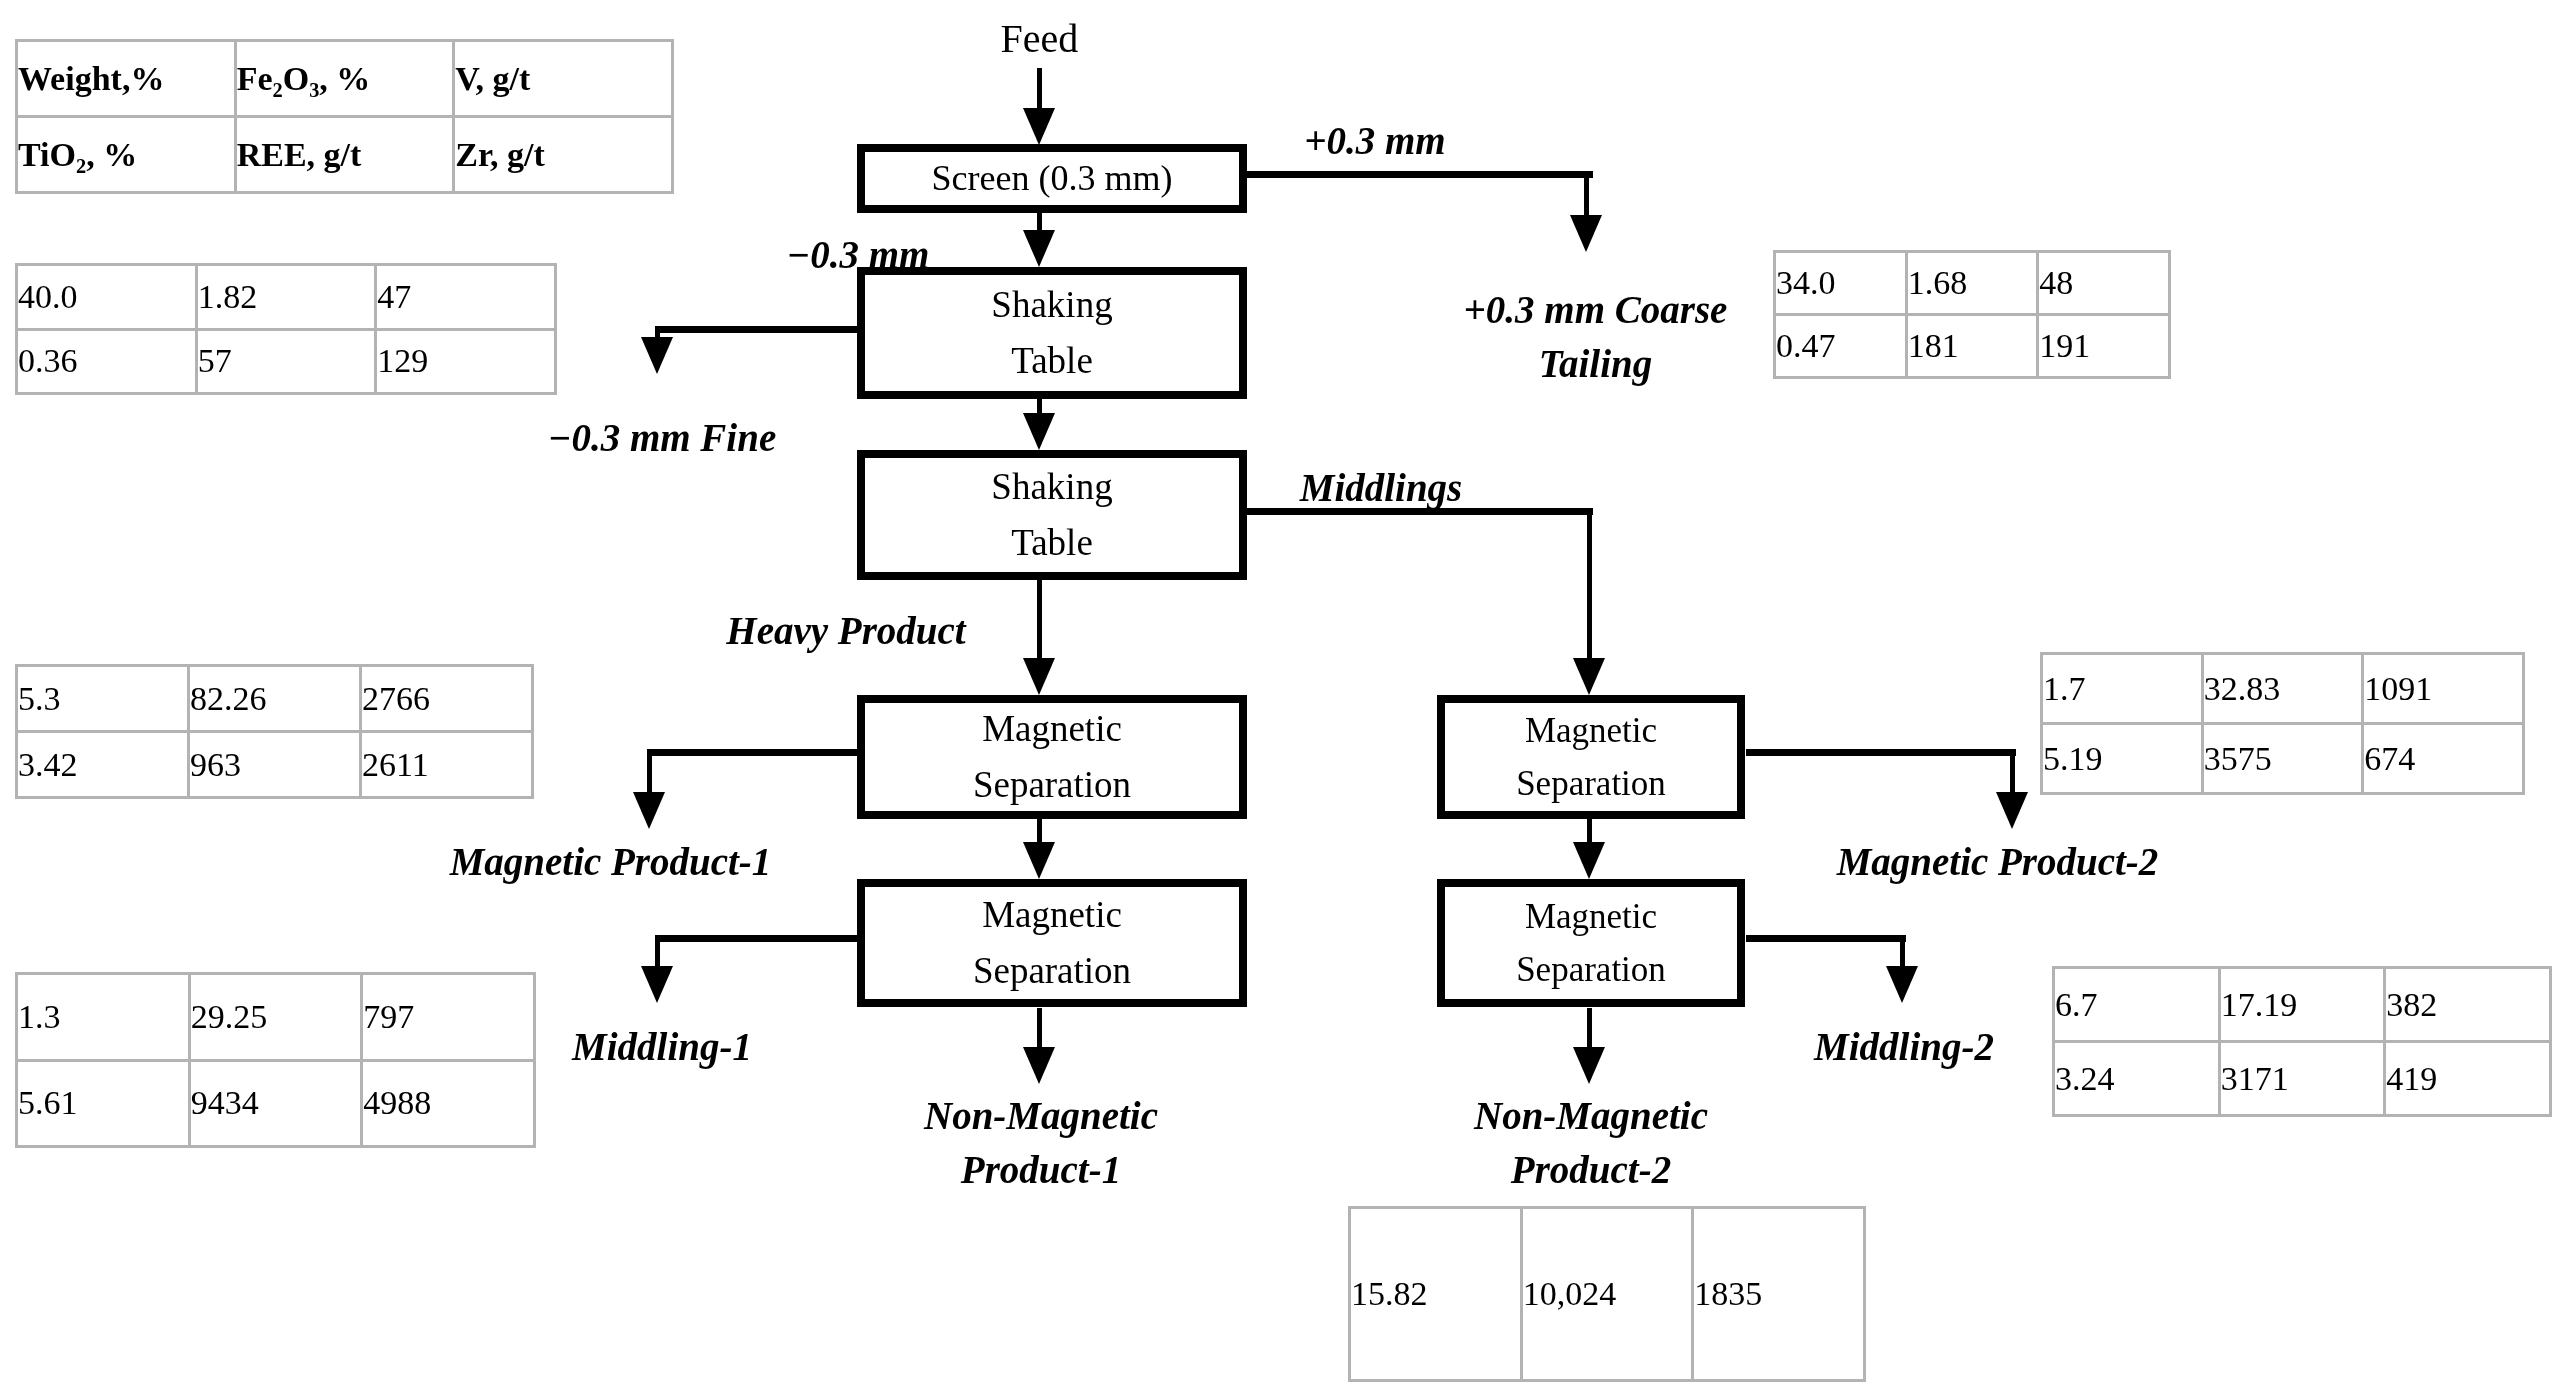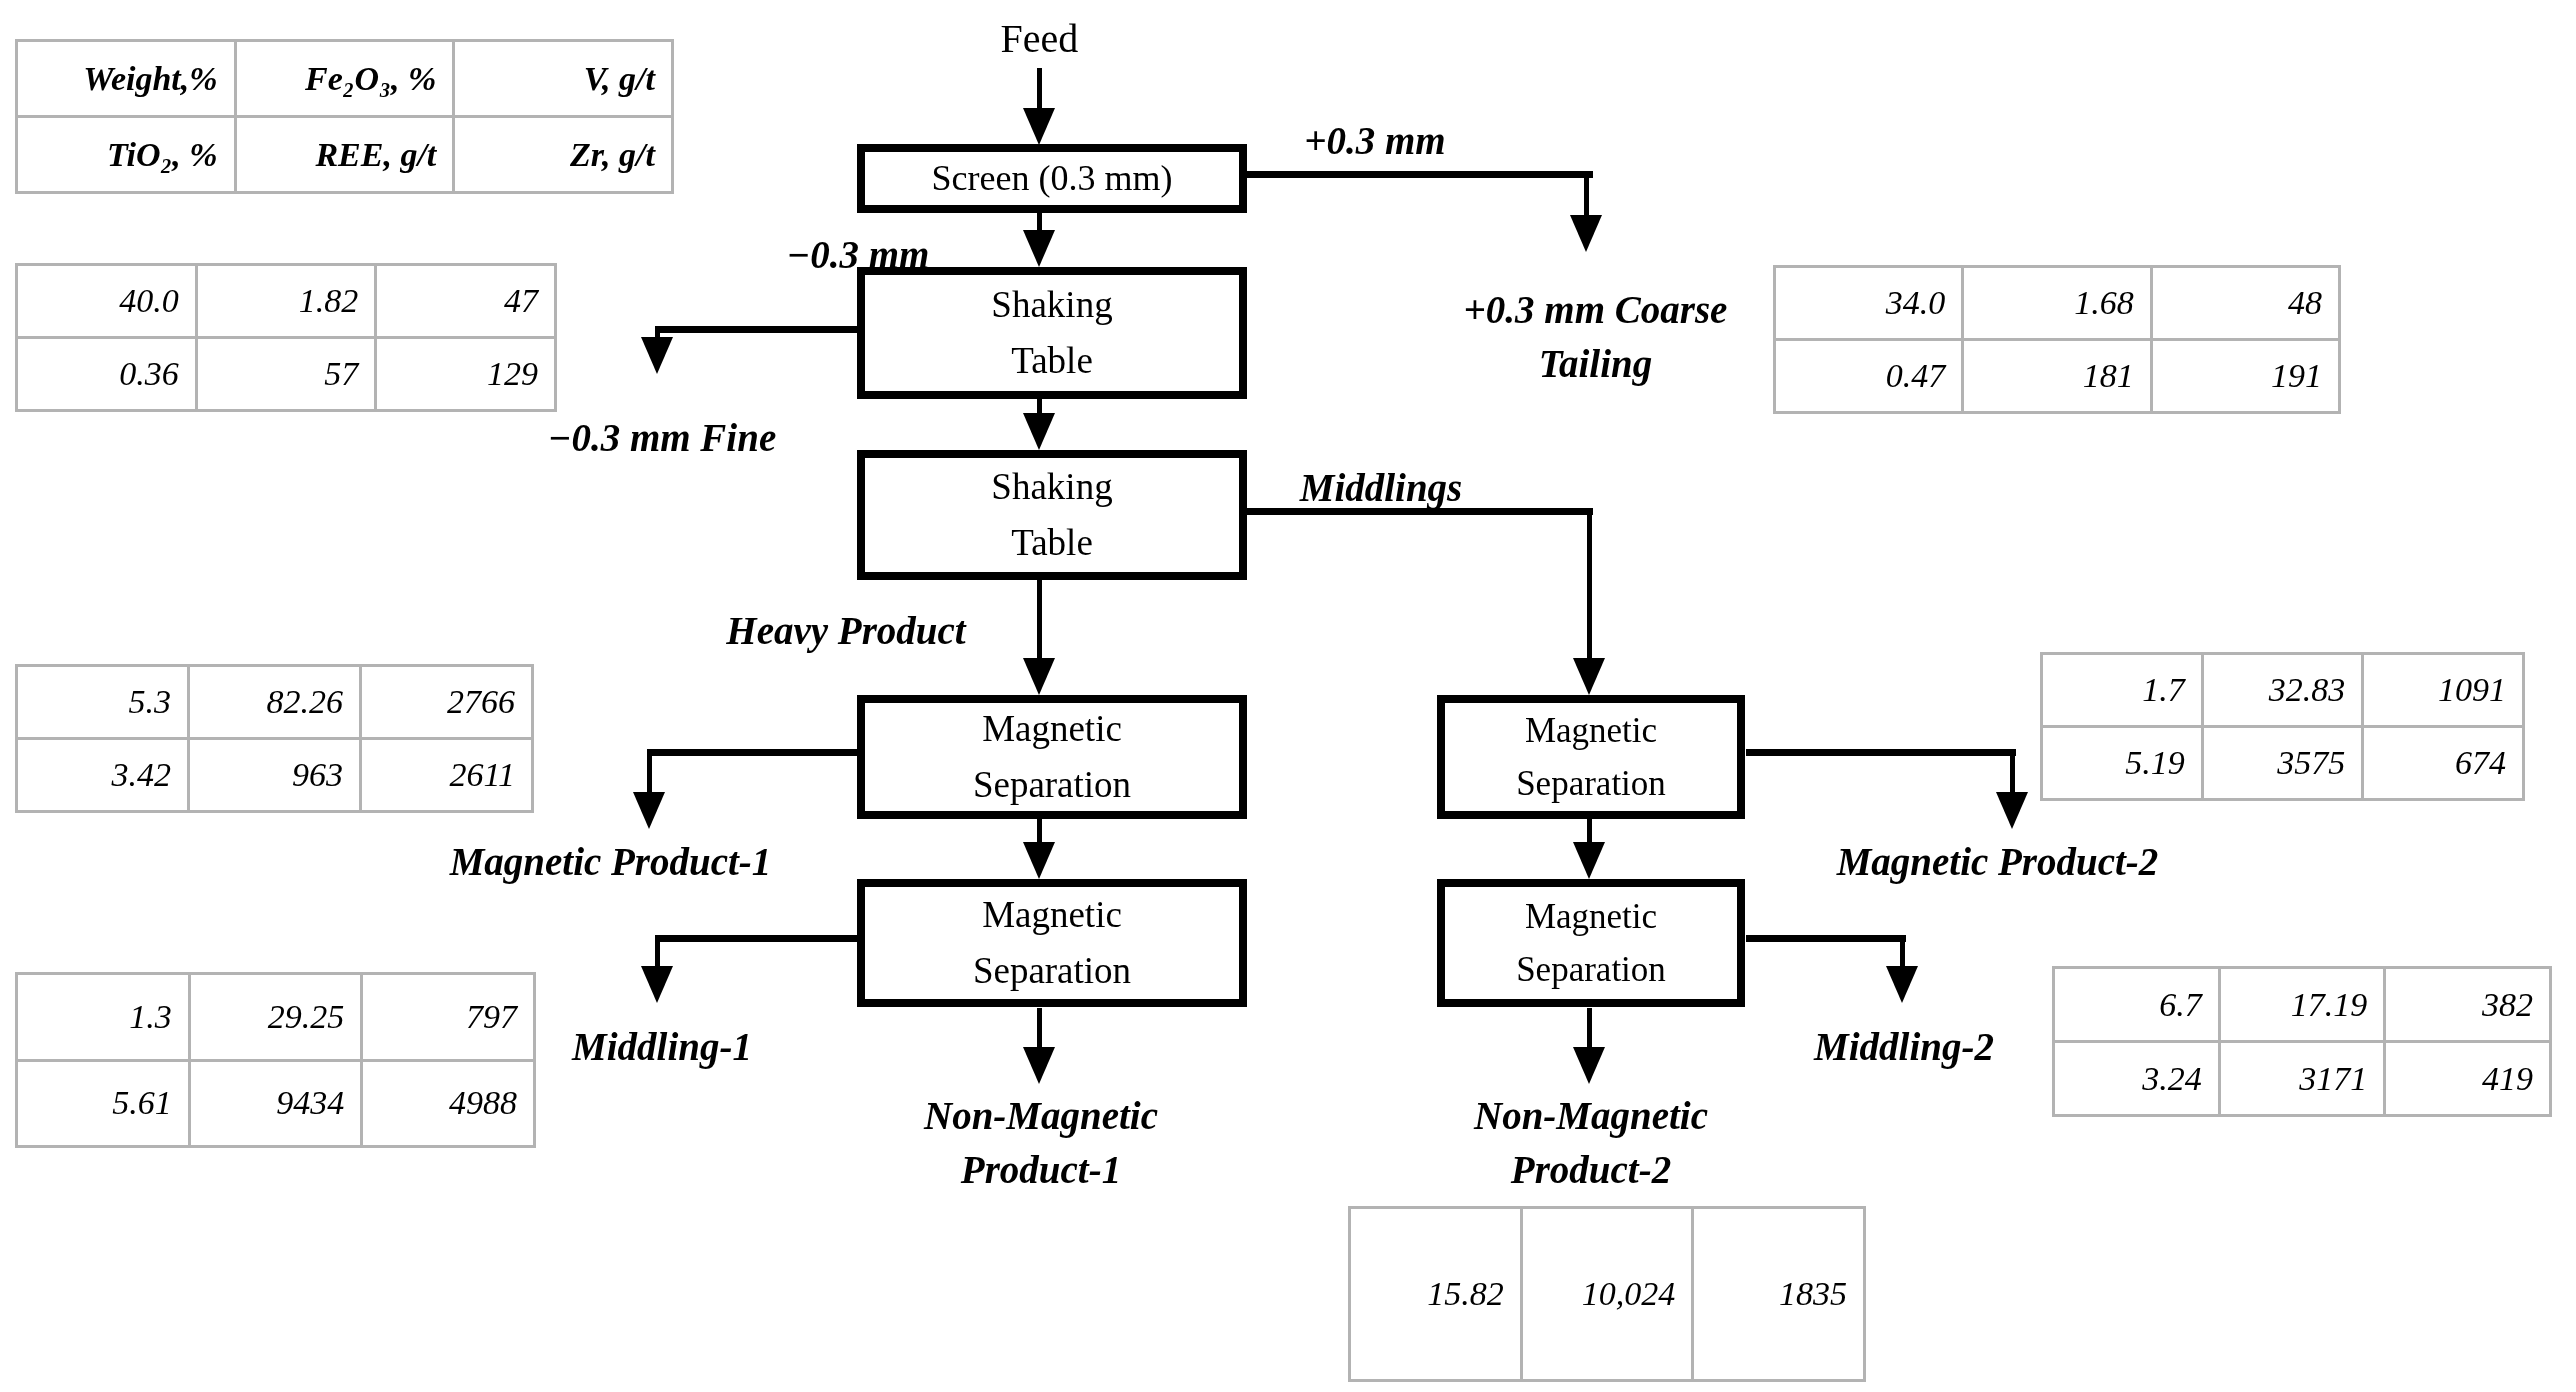--- a/index.html
+++ b/index.html
@@ -11,22 +11,22 @@
   .vline{position:absolute;width:5.4px;background:#000;}
   .hline{position:absolute;height:6.6px;background:#000;}
   .ah-down{position:absolute;width:0;height:0;
            border-left:16.3px solid transparent;border-right:16.3px solid transparent;
            border-top:37px solid #000;}
   .slabel{position:absolute;font-weight:bold;font-style:italic;font-size:39px;
           text-align:center;line-height:1.38;white-space:nowrap;}
   .slabel.wrap{white-space:normal;}
   .plain-label{position:absolute;font-size:40px;text-align:center;white-space:nowrap;}
   table.dt{position:absolute;border-collapse:collapse;background:#fff;table-layout:fixed;}
-  table.dt td{border:3px solid #b3b3b3;text-align:right;vertical-align:middle;
-              font-size:34px;padding:16px;font-style:italic;}
+  table.dt td{border:3px solid #b3b3b3;text-align:left;vertical-align:middle;
+              font-size:34px;padding:0;}
   table.legend td{font-weight:bold;font-size:34px;}
 </style>
 </head>
 <body>
 
 <div id="canvas">
 
   <table class="dt legend" style="left:15px;top:39px;width:659px;height:155px;">
     <tbody>
         <tr>
@@ -171,21 +171,21 @@
       <td>47</td>
     </tr>
     <tr>
       <td>0.36</td>
       <td>57</td>
       <td>129</td>
     </tr>
   </tbody>
     </table>
 
-  <table class="dt" style="left:1773px;top:265px;width:568px;height:129px;">
+  <table class="dt" style="left:1773px;top:250px;width:398px;height:129px;">
     <tbody>
         <tr>
       <td>34.0</td>
       <td>1.68</td>
       <td>48</td>
     </tr>
     <tr>
       <td>0.47</td>
       <td>181</td>
       <td>191</td>

